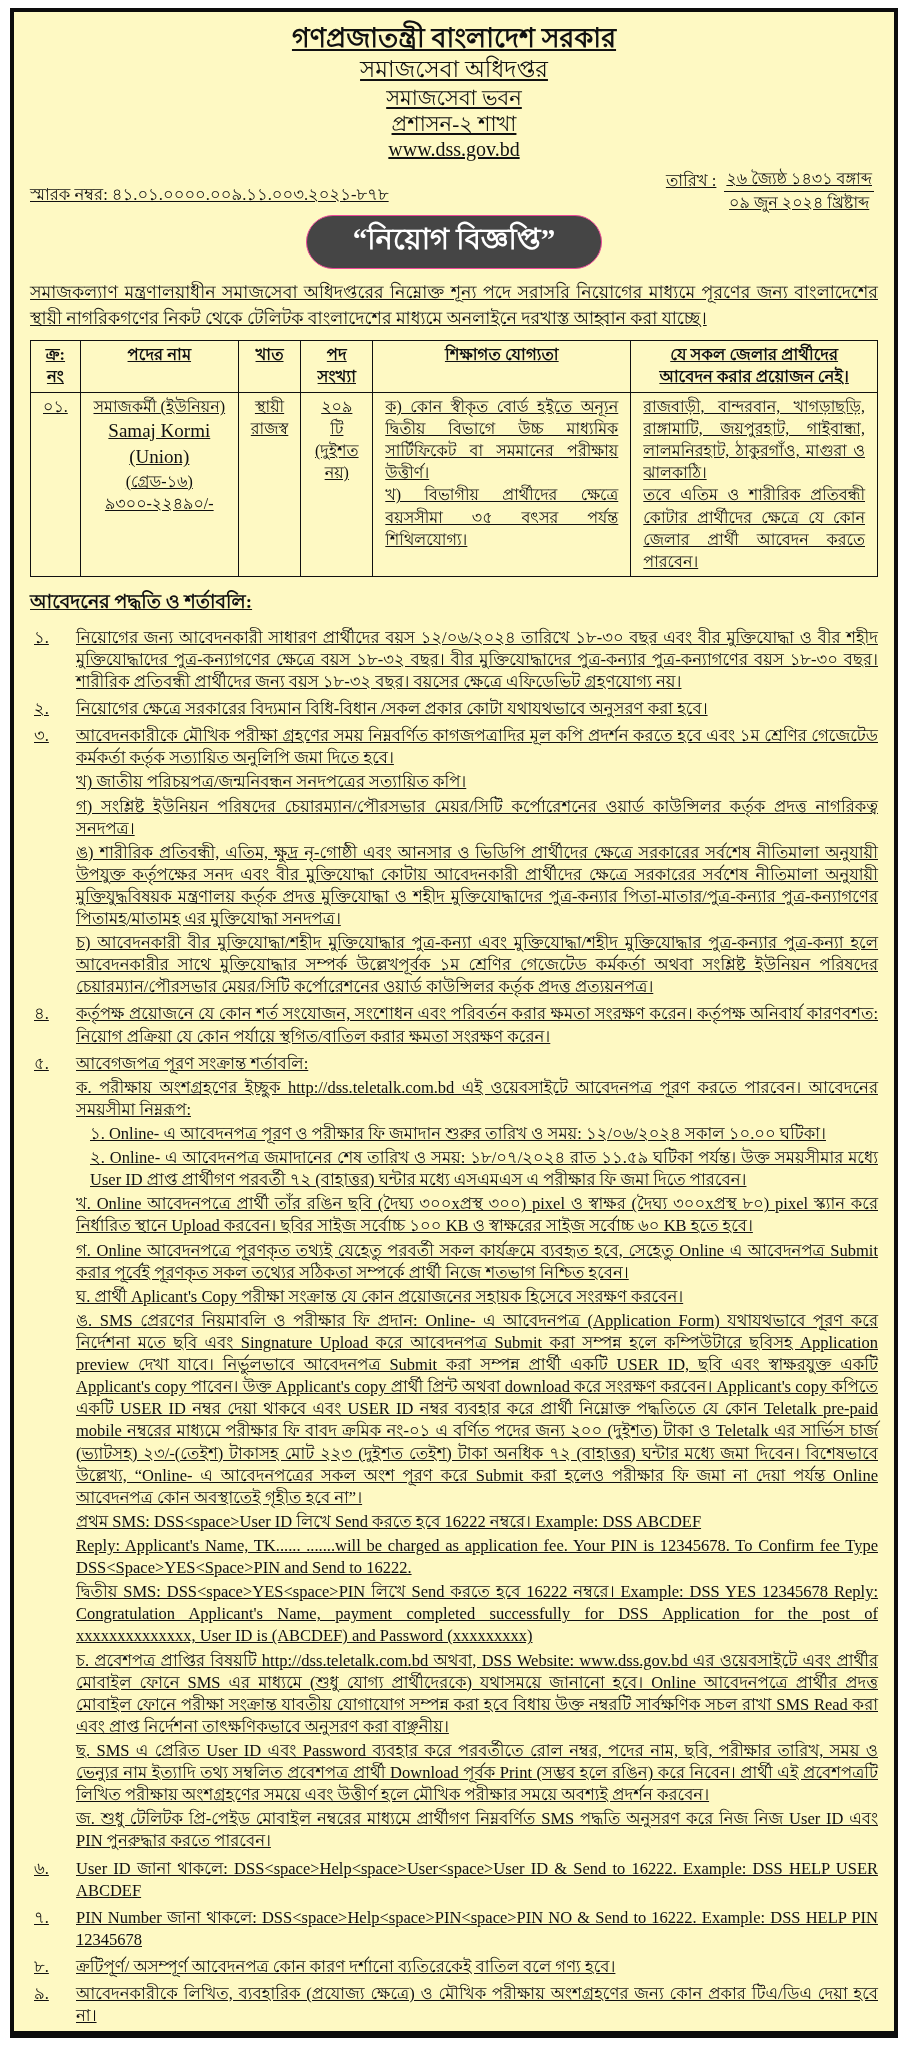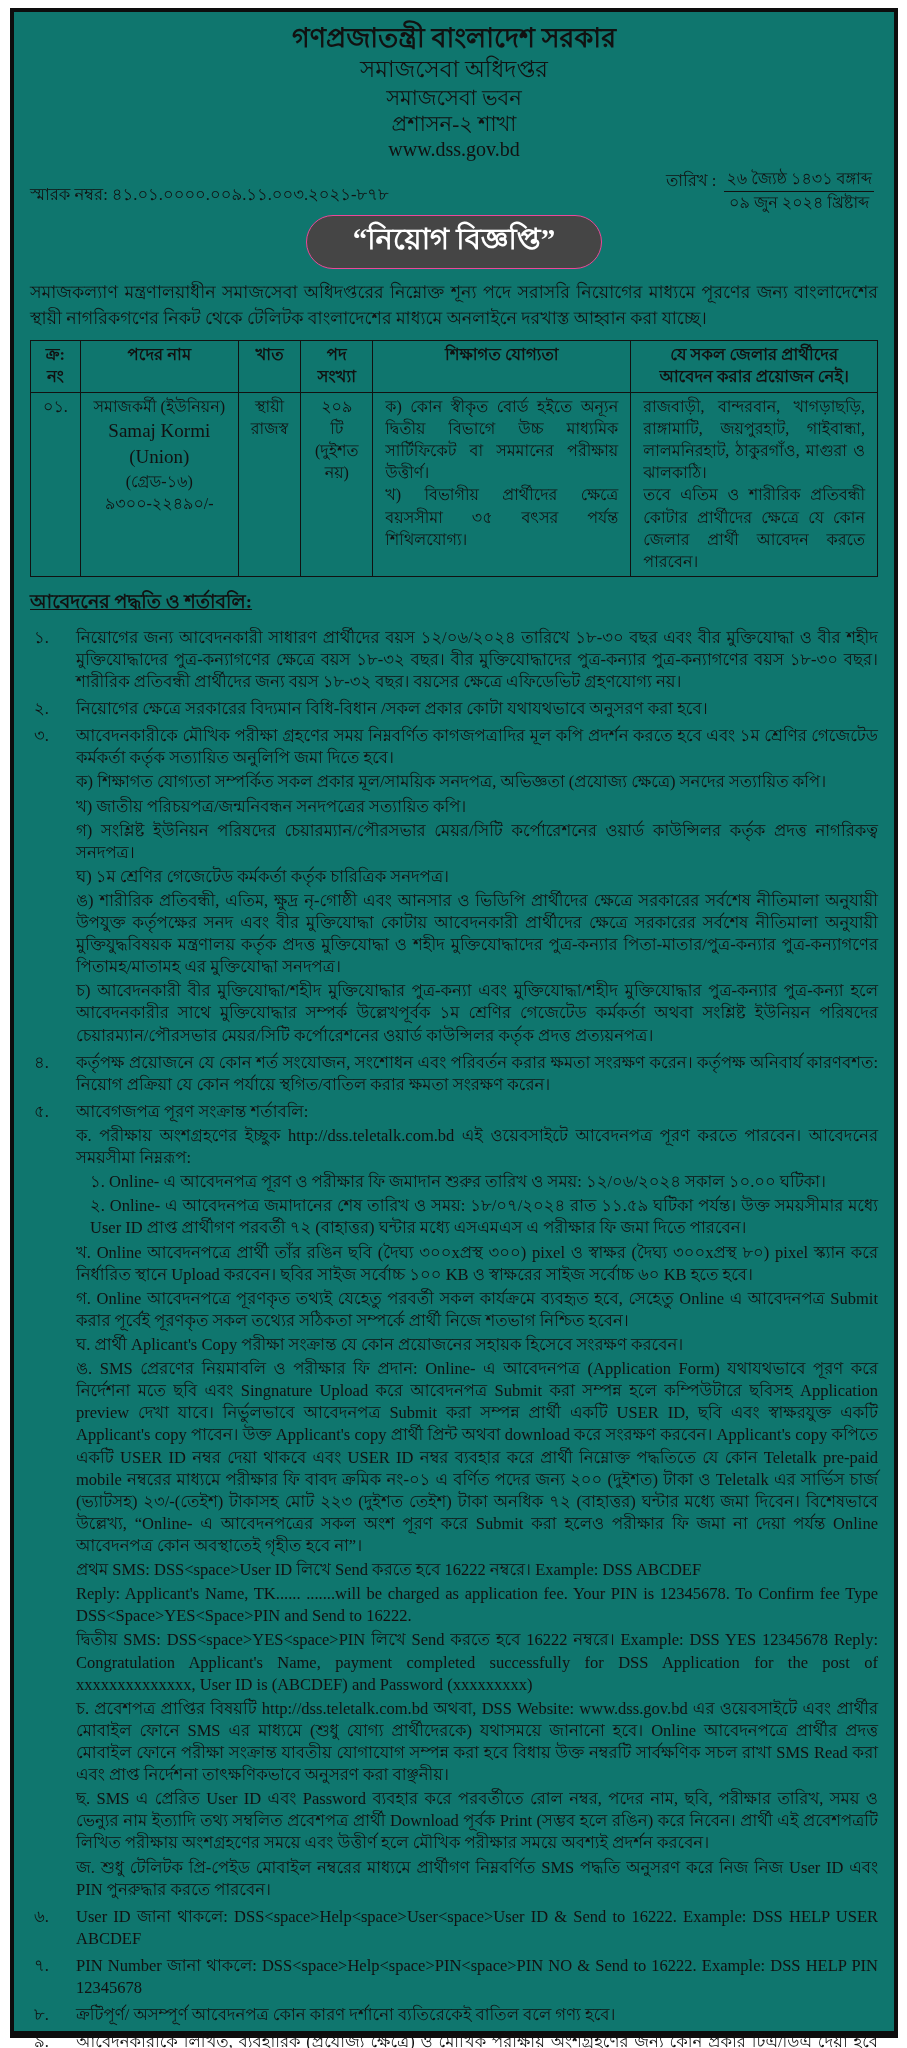--- a/index.html
+++ b/index.html
@@ -1,18 +1,18 @@
 <!DOCTYPE html>
 <html lang="bn"><head>
 <meta charset="utf-8">
 <style>
   * { box-sizing: border-box; margin: 0; padding: 0; }
   body { background: #ffffff; font-family: "Liberation Serif", "DejaVu Serif", serif; color: #111; }
   .page { width: 907px; height: 2048px; background: #fff; overflow: hidden; position: relative; padding: 8px 9px 10px 10px; }
-  .frame { border: 4px solid #0d0d0d; border-bottom-width: 7px; width: 100%; height: 100%; padding: 10px 16px 14px 16px; position: relative; background:#0f766e; }
+  .frame { border: 4px solid #0d0d0d; border-bottom-width: 7px; width: 100%; height: 100%; padding: 10px 16px 14px 16px; position: relative; background:#fef9c3;text-decoration:underline; }
 
   
   .hdr { text-align: center; line-height: 1.25; }
   .h-govt { font-size: 27px; font-weight: bold; }
   .h-dept { font-size: 23px; }
   .h-line { font-size: 21px; }
   .h-web  { font-size: 20px; }
 
   
   .memo-row { display: flex; justify-content: space-between; align-items: flex-start; margin-top: 6px; font-size: 16.5px; }
@@ -129,24 +129,22 @@
       <div class="no">২.</div>
       <div class="bd">
           <p>নিয়োগের ক্ষেত্রে সরকারের বিদ্যমান বিধি-বিধান /সকল প্রকার কোটা যথাযথভাবে অনুসরণ করা হবে।</p>
         </div>
     </div>
 
     <div class="ci">
       <div class="no">৩.</div>
       <div class="bd">
         <p>আবেদনকারীকে মৌখিক পরীক্ষা গ্রহণের সময় নিম্নবর্ণিত কাগজপত্রাদির মূল কপি প্রদর্শন করতে হবে এবং ১ম শ্রেণির গেজেটেড কর্মকর্তা কর্তৃক সত্যায়িত অনুলিপি জমা দিতে হবে।</p>
-        <p>ক) শিক্ষাগত যোগ্যতা সম্পর্কিত সকল প্রকার মূল/সাময়িক সনদপত্র, অভিজ্ঞতা (প্রযোজ্য ক্ষেত্রে) সনদের সত্যায়িত কপি।</p>
         <p>খ) জাতীয় পরিচয়পত্র/জন্মনিবন্ধন সনদপত্রের সত্যায়িত কপি।</p>
         <p>গ) সংশ্লিষ্ট ইউনিয়ন পরিষদের চেয়ারম্যান/পৌরসভার মেয়র/সিটি কর্পোরেশনের ওয়ার্ড কাউন্সিলর কর্তৃক প্রদত্ত নাগরিকত্ব সনদপত্র।</p>
-        <p>ঘ) ১ম শ্রেণির গেজেটেড কর্মকর্তা কর্তৃক চারিত্রিক সনদপত্র।</p>
         <p>ঙ) শারীরিক প্রতিবন্ধী, এতিম, ক্ষুদ্র নৃ-গোষ্ঠী এবং আনসার ও ভিডিপি প্রার্থীদের ক্ষেত্রে সরকারের সর্বশেষ নীতিমালা অনুযায়ী উপযুক্ত কর্তৃপক্ষের সনদ এবং বীর মুক্তিযোদ্ধা কোটায় আবেদনকারী প্রার্থীদের ক্ষেত্রে সরকারের সর্বশেষ নীতিমালা অনুযায়ী মুক্তিযুদ্ধবিষয়ক মন্ত্রণালয় কর্তৃক প্রদত্ত মুক্তিযোদ্ধা ও শহীদ মুক্তিযোদ্ধাদের পুত্র-কন্যার পিতা-মাতার/পুত্র-কন্যার পুত্র-কন্যাগণের পিতামহ/মাতামহ এর মুক্তিযোদ্ধা সনদপত্র।</p>
         <p>চ) আবেদনকারী বীর মুক্তিযোদ্ধা/শহীদ মুক্তিযোদ্ধার পুত্র-কন্যা এবং মুক্তিযোদ্ধা/শহীদ মুক্তিযোদ্ধার পুত্র-কন্যার পুত্র-কন্যা হলে আবেদনকারীর সাথে মুক্তিযোদ্ধার সম্পর্ক উল্লেখপূর্বক ১ম শ্রেণির গেজেটেড কর্মকর্তা অথবা সংশ্লিষ্ট ইউনিয়ন পরিষদের চেয়ারম্যান/পৌরসভার মেয়র/সিটি কর্পোরেশনের ওয়ার্ড কাউন্সিলর কর্তৃক প্রদত্ত প্রত্যয়নপত্র।</p>
       </div>
     </div>
 
     <div class="ci">
       <div class="no">৪.</div>
       <div class="bd">
           <p>কর্তৃপক্ষ প্রয়োজনে যে কোন শর্ত সংযোজন, সংশোধন এবং পরিবর্তন করার ক্ষমতা সংরক্ষণ করেন। কর্তৃপক্ষ অনিবার্য কারণবশত: নিয়োগ প্রক্রিয়া যে কোন পর্যায়ে স্থগিত/বাতিল করার ক্ষমতা সংরক্ষণ করেন।</p>
         </div>

